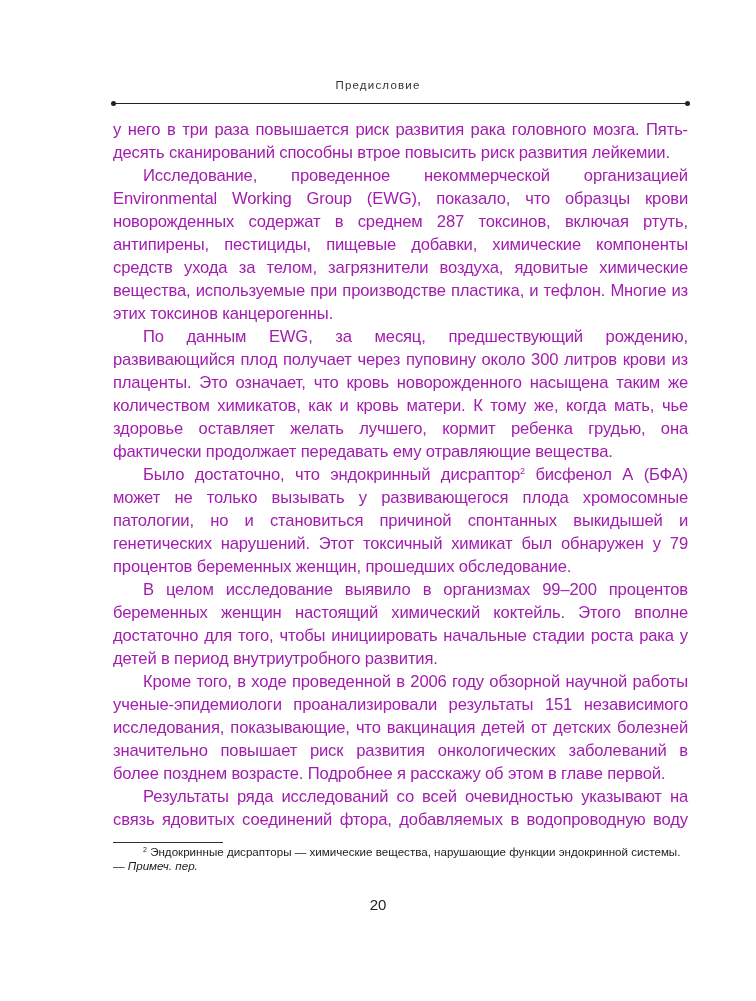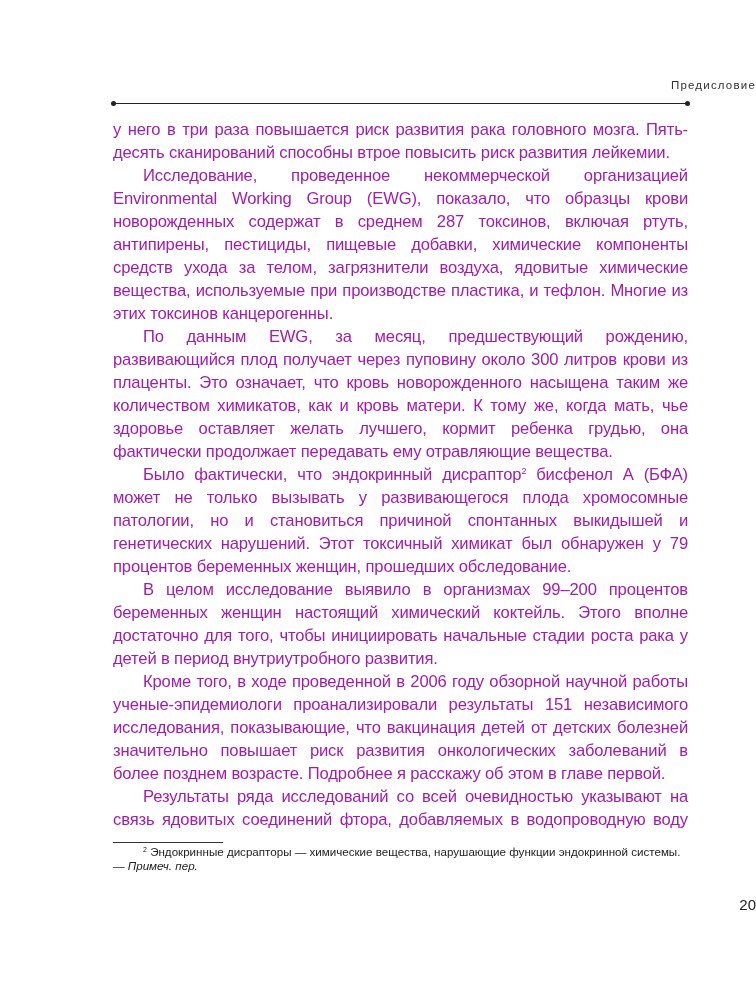--- a/index.html
+++ b/index.html
@@ -1,21 +1,21 @@
 <!DOCTYPE html>
 <html><head>
 <meta charset="utf-8">
 <style>
   html, body { margin: 0; padding: 0; }
   body {
     width: 756px; height: 1001px; background: #ffffff; position: relative; overflow: hidden;
     font-family: "Liberation Sans", "DejaVu Sans", sans-serif; color: #1a1a1a;
   }
   .running-head {
-    position: absolute; top: 79px; left: 0; width: 756px; text-align: right;
+    position: absolute; top: 79px; left: 0; width: 756px; text-align: center;
     font-family: "Liberation Sans", sans-serif; font-size: 11.5px; letter-spacing: 1.2px; color: #333;
   }
   .head-rule {
     position: absolute; top: 103px; left: 113px; width: 575px; height: 1px; background: #222;
   }
   .head-rule::before, .head-rule::after {
     content: ""; position: absolute; top: -2px; width: 5px; height: 5px; border-radius: 50%; background: #222;
   }
   .head-rule::before { left: -2px; }
   .head-rule::after { right: -2px; }
@@ -31,35 +31,35 @@
   sup { font-size: 9px; line-height: 0; vertical-align: 6px; }
   .fn-rule { position: absolute; top: 842px; left: 113px; width: 110px; height: 1px; background: #333; }
   .footnote {
     position: absolute; top: 845px; left: 113px; width: 575px;
     font-size: 11.6px; line-height: 14px; color: #222; text-align: left;
   }
   .footnote .fn-text { display: block; text-indent: 30px; }
   .footnote sup { font-size: 7px; vertical-align: 4px; }
   .footnote em { font-style: italic; }
   .page-number {
-    position: absolute; top: 896px; left: 0; width: 756px; text-align: right;
+    position: absolute; top: 896px; left: 0; width: 756px; text-align: center;
     font-size: 15px; color: #222;
   }
 </style>
 </head>
 <body>
 
 <div class="running-head">Предисловие</div>
 <div class="head-rule"></div>
 
 <div class="body-text">
   <p class="no-indent">у него в три раза повышается риск развития рака головного мозга. Пять-десять сканирований способны втрое повысить риск развития лейкемии.</p>
   <p>Исследование, проведенное некоммерческой организацией Environmental Working Group (EWG), показало, что образцы крови новорожденных содержат в среднем 287 токсинов, включая ртуть, антипирены, пестициды, пищевые добавки, химические компоненты средств ухода за телом, загрязнители воздуха, ядовитые химические вещества, используемые при производстве пластика, и тефлон. Многие из этих токсинов канцерогенны.</p>
   <p>По данным EWG, за месяц, предшествующий рождению, развивающийся плод получает через пуповину около 300 литров крови из плаценты. Это означает, что кровь новорожденного насыщена таким же количеством химикатов, как и кровь матери. К тому же, когда мать, чье здоровье оставляет желать лучшего, кормит ребенка грудью, она фактически продолжает передавать ему отравляющие вещества.</p>
-  <p><span>Было фактически, что эндокринный дисраптор</span><sup>2</sup><span> бисфенол А (БФА) может не только вызывать у развивающегося плода хромосомные патологии, но и становиться причиной спонтанных выкидышей и генетических нарушений. Этот токсичный химикат был обнаружен у 79 процентов беременных женщин, прошедших обследование.</span></p>
+  <p><span>Было достаточно, что эндокринный дисраптор</span><sup>2</sup><span> бисфенол А (БФА) может не только вызывать у развивающегося плода хромосомные патологии, но и становиться причиной спонтанных выкидышей и генетических нарушений. Этот токсичный химикат был обнаружен у 79 процентов беременных женщин, прошедших обследование.</span></p>
   <p>В целом исследование выявило в организмах 99–200 процентов беременных женщин настоящий химический коктейль. Этого вполне достаточно для того, чтобы инициировать начальные стадии роста рака у детей в период внутриутробного развития.</p>
   <p>Кроме того, в ходе проведенной в 2006 году обзорной научной работы ученые-эпидемиологи проанализировали результаты 151 независимого исследования, показывающие, что вакцинация детей от детских болезней значительно повышает риск развития онкологических заболеваний в более позднем возрасте. Подробнее я расскажу об этом в главе первой.</p>
   <p class="last-line-justify">Результаты ряда исследований со всей очевидностью указывают на связь ядовитых соединений фтора, добавляемых в водопроводную воду</p>
 </div>
 
 <div class="fn-rule"></div>
 <div class="footnote">
   <span class="fn-text"><sup>2</sup><span> Эндокринные дисрапторы — химические вещества, нарушающие функции эндокринной системы. — </span><em>Примеч. пер.</em></span>
 </div>
 

